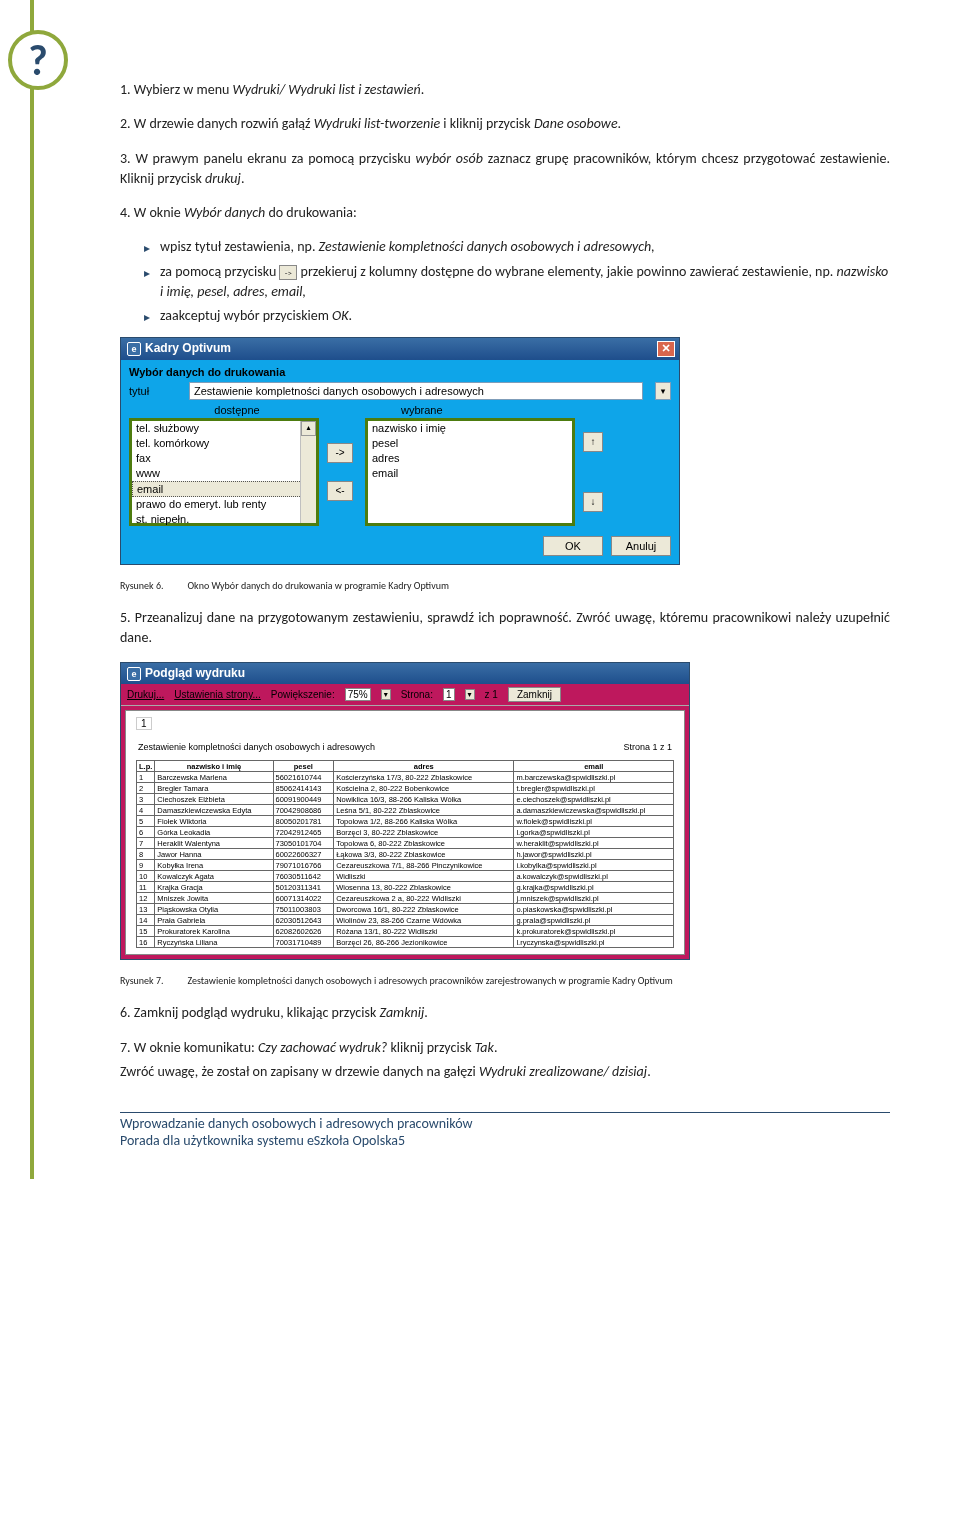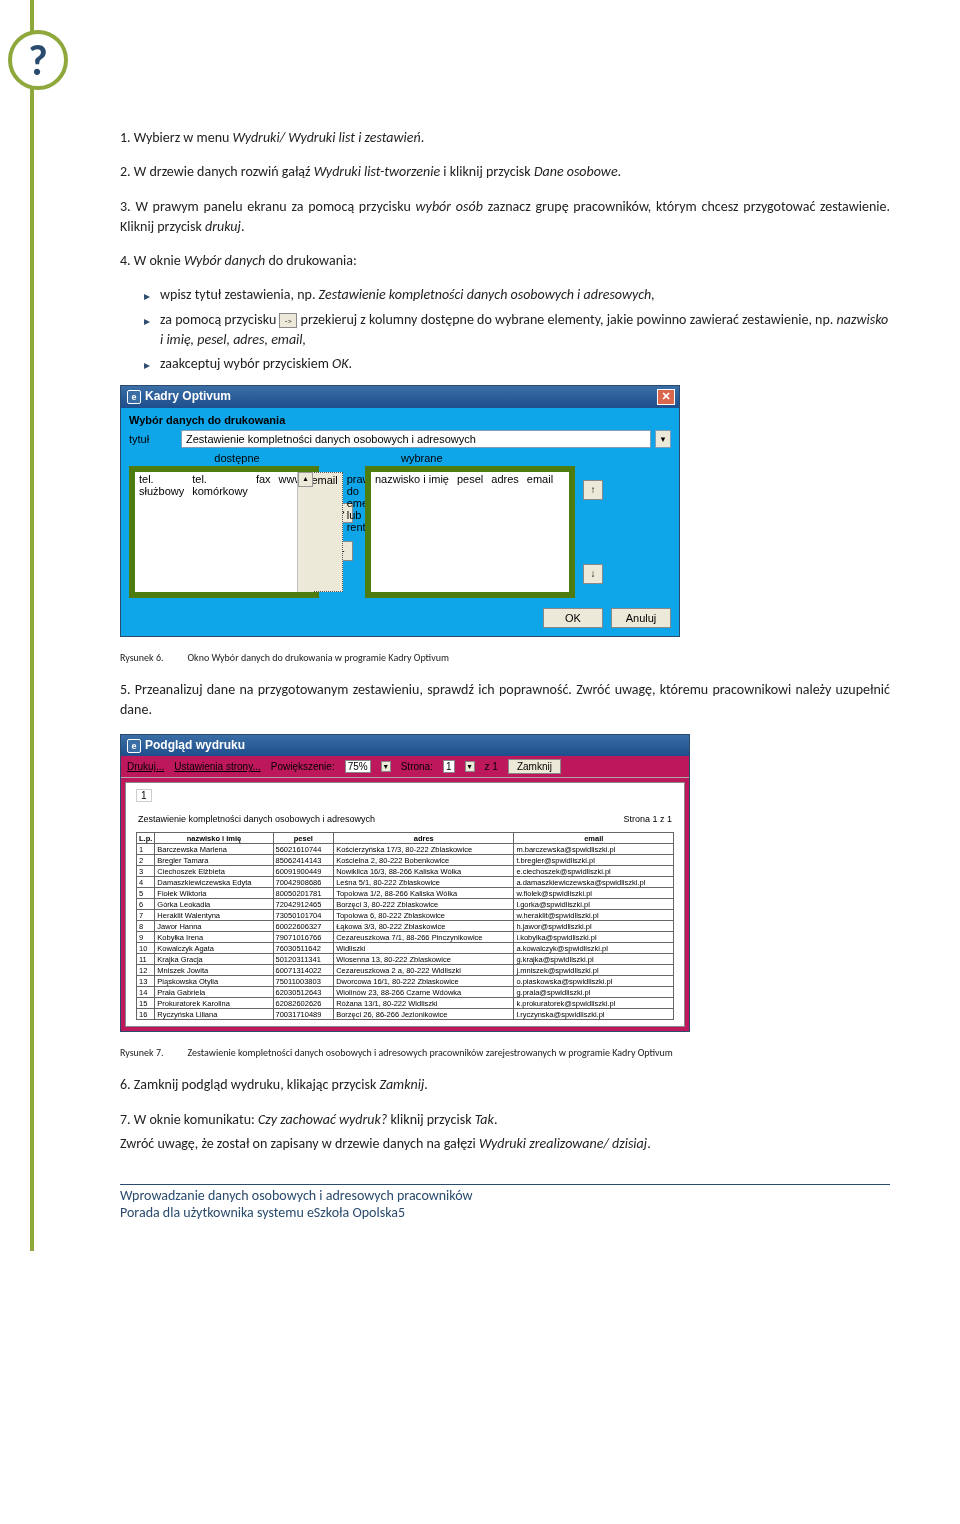--- a/index.html
+++ b/index.html
@@ -16,21 +16,21 @@
     position: absolute; left: 30px; top: 0; bottom: 0; width: 4px;
     background: #8fa83c;
   }
   .qmark {
     position: absolute; left: 8px; top: 30px; width: 60px; height: 60px;
     border-radius: 50%; border: 4px solid #8fa83c; background: #fff;
     display: flex; align-items: center; justify-content: center;
     font-size: 42px; font-weight: bold; color: #2a4b6d;
     z-index: 2;
   }
-  .page { padding: 80px 70px 30px 120px; margin-top: 48px; }
+  .page { padding: 80px 70px 30px 120px; }
   .ol-item { margin-bottom: 14px; line-height: 1.45; text-align: justify; }
   .ol-item.step5 { margin-top: 16px; }
   .italic { font-style: italic; }
   .bullets { padding-left: 24px; margin: 8px 0; }
   .bullet-row { display: flex; align-items: flex-start; gap: 10px; margin: 4px 0; line-height: 1.45; }
   .bullet-glyph { color: #2a4b6d; font-size: 12px; margin-top: 3px; }
   .inline-icon {
     display: inline-block; width: 18px; height: 15px;
     border: 1px solid #888; background: #ece9d8; vertical-align: middle;
     font-size: 9px; text-align: center; line-height: 13px; color: #333;
@@ -51,36 +51,36 @@
   }
   .titlebar .ie { display: inline-block; width: 14px; height: 14px; background: #3a6ea5;
     border: 1px solid #fff; border-radius: 2px; font-size: 9px; color:#fff;
     text-align:center; line-height:12px; margin-right:4px;}
   .close-x {
     width: 18px; height: 16px; background: #d9664d; border: 1px solid #fff;
     color: #fff; text-align: center; line-height: 13px; font-weight: bold; font-size:11px;
   }
   .win-body { padding: 6px 8px 8px 8px; }
   .win-h { font-weight: bold; margin-bottom: 4px; }
-  .row-tytul { display: flex; align-items: center; gap: 4px; margin-bottom: 4px; }
+  .row-tytul { display: flex; align-items: center; gap: 12px; margin-bottom: 4px; }
   .row-tytul .lbl { width: 48px; }
   .tytul-input {
     flex: 1; border: 1px solid #7f9db9; background: #fff; height: 18px;
     padding: 0 4px; font-size: 11px; display: flex; align-items: center;
   }
   .dd-btn { width: 16px; height: 18px; border: 1px solid #7f9db9; background: #ece9d8;
     text-align: center; font-size: 9px; line-height: 16px; }
   .cols-header { display: flex; font-size: 11px; color: #000; margin: 4px 0 2px 0; }
   .cols-header .c1 { width: 216px; text-align: center; }
   .cols-header .c2 { width: 56px; }
   .cols-header .c3 { flex: 1; text-align: left; padding-right: 40px; }
   .lists { display: flex; gap: 8px; align-items: stretch; }
   .listbox {
-    border: 6px solid #4d7c0f; background: #fff; height: 132px; font-size: 11px;
-    display: flex; flex-direction: row; position: relative;
+    border: 3px solid #4d7c0f; background: #fff; height: 108px; font-size: 11px;
+    display: flex; flex-direction: column; position: relative;
   }
   .lb1 { width: 190px; }
   .lb2 { width: 210px; }
   .listbox .item { padding: 1px 4px; border-bottom: 1px solid transparent; }
   .listbox .sel { background: #ece9d8; border: 1px dotted #555; }
   .scrollbar { position: absolute; right: 0; top: 0; bottom: 0; width: 16px; background: #ece9d8;
     border-left: 1px solid #c0c0c0; }
   .scrollbar .arr { height: 15px; border: 1px solid #999; background:#ece9d8;
     font-size: 8px; text-align:center; line-height:12px; }
   .midbtns { width: 30px; display: flex; flex-direction: column; gap: 18px; justify-content: center; }

